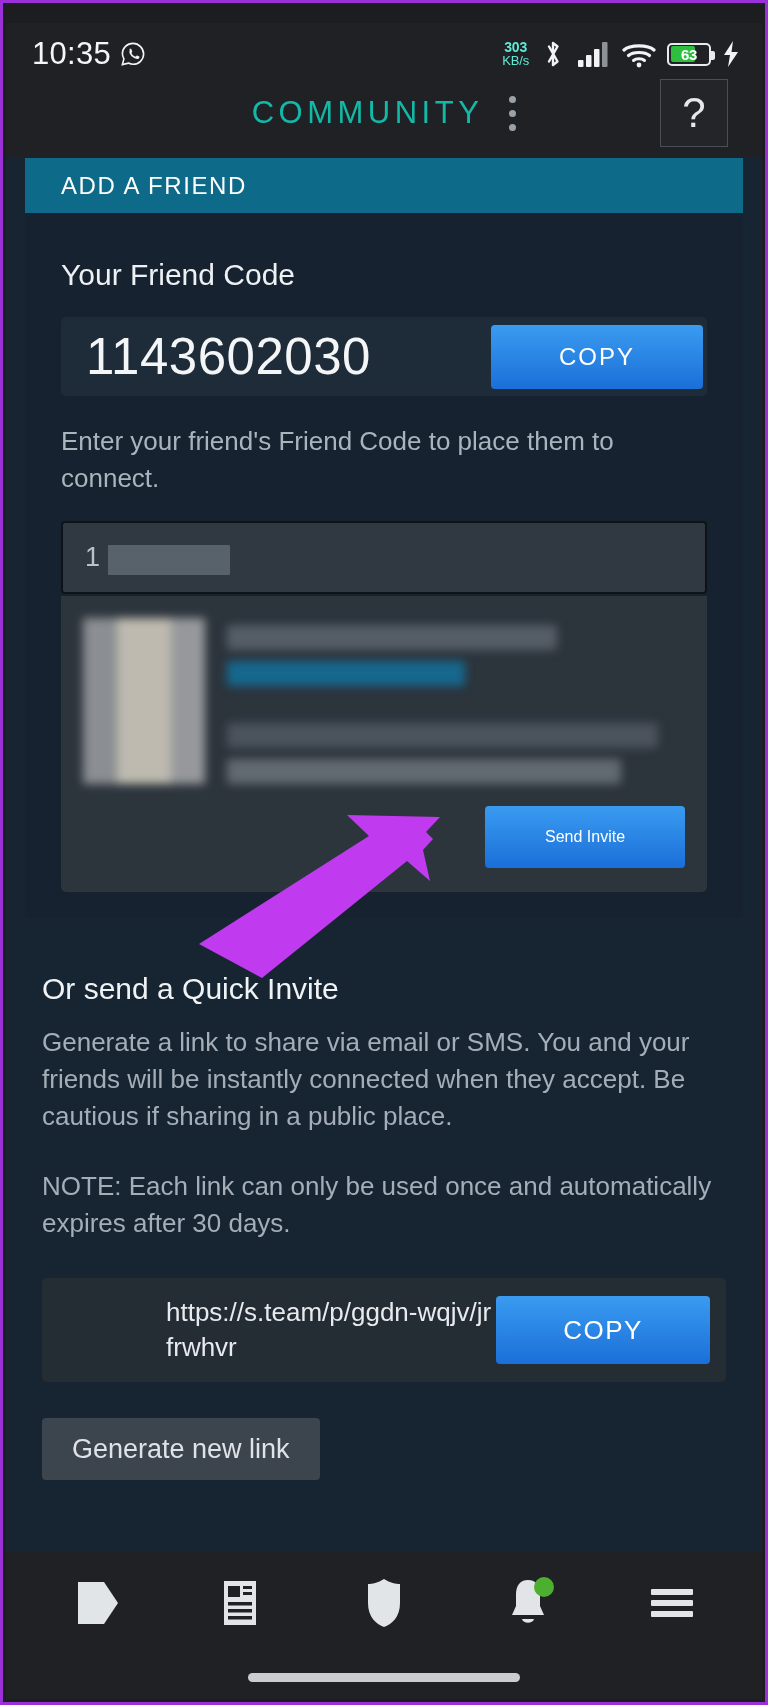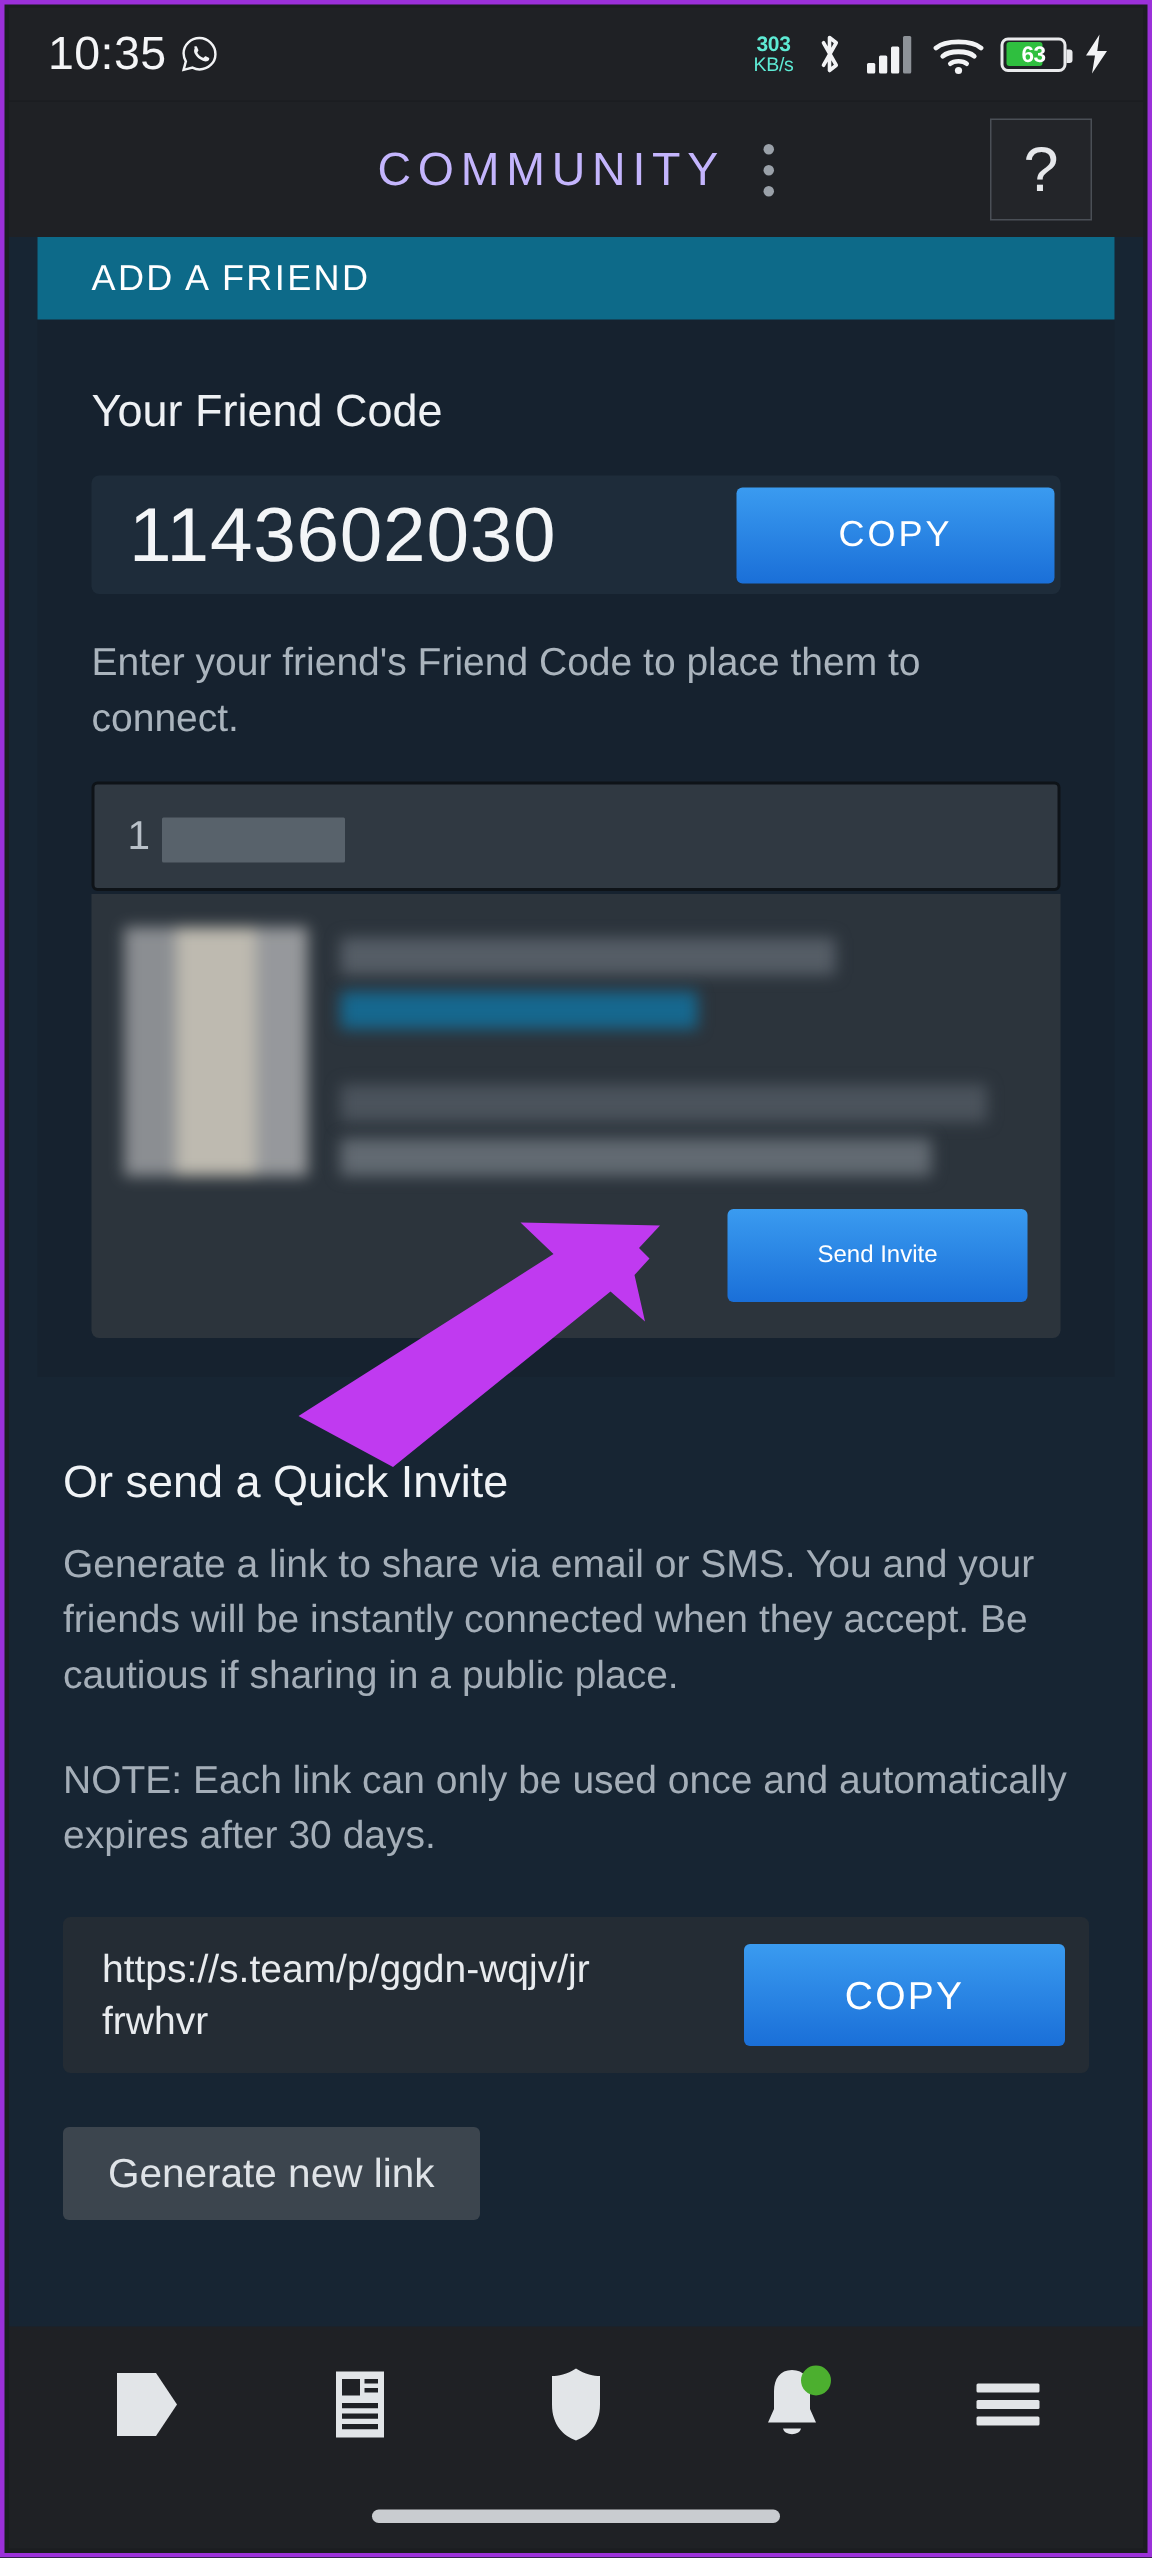--- a/index.html
+++ b/index.html
@@ -17,21 +17,21 @@
     width: 768px;
     height: 1705px;
     background: #1b1d21;
     border: 3px solid #9b30d9;
     overflow: hidden;
   }
 
   
   .statusbar {
     position: absolute;
-    top: 2px; left: 3px; right: 3px;
+    top: 20px; left: 3px; right: 3px;
     height: 62px;
     background: #1f2125;
     display: flex;
     align-items: center;
     padding: 0 22px 0 26px;
     color: #f2f3f5;
   }
   .sb-left { display: flex; align-items: center; gap: 9px; }
   .sb-time { font-size: 31px; letter-spacing: 0.3px; color: #f4f5f7; }
   .wa-icon { width: 26px; height: 26px; position: relative; }
@@ -72,21 +72,21 @@
     top: 65px; left: 3px; right: 3px;
     height: 90px;
     background: #1f2125;
     display: flex;
     align-items: center;
     justify-content: center;
   }
   .appbar-title {
     font-size: 31px;
     letter-spacing: 4.5px;
-    color: #c4b5fd;
+    color: #14b8a6;
     font-weight: 400;
   }
   .kebab {
     width: 7px; margin-left: 26px;
     display: flex; flex-direction: column; gap: 7px; align-items: center;
   }
   .kebab i { width: 7px; height: 7px; border-radius: 50%; background: #9aa1a9; display: block; }
   .help-btn {
     position: absolute; right: 34px; top: 11px;
     width: 68px; height: 68px;
@@ -236,21 +236,21 @@
     line-height: 37px;
     padding-top: 33px;
   }
 
   .link-row {
     margin-top: 36px;
     background: #242c34;
     border-radius: 5px;
     min-height: 104px;
     display: flex; align-items: center;
-    justify-content: space-between;
+    justify-content: flex-end;
     padding: 14px 16px 14px 26px;
   }
   .link-text {
     color: #e8ebee;
     font-size: 26px;
     line-height: 35px;
     max-width: 330px;
     word-break: break-all;
   }
   .copy-btn-2 {

